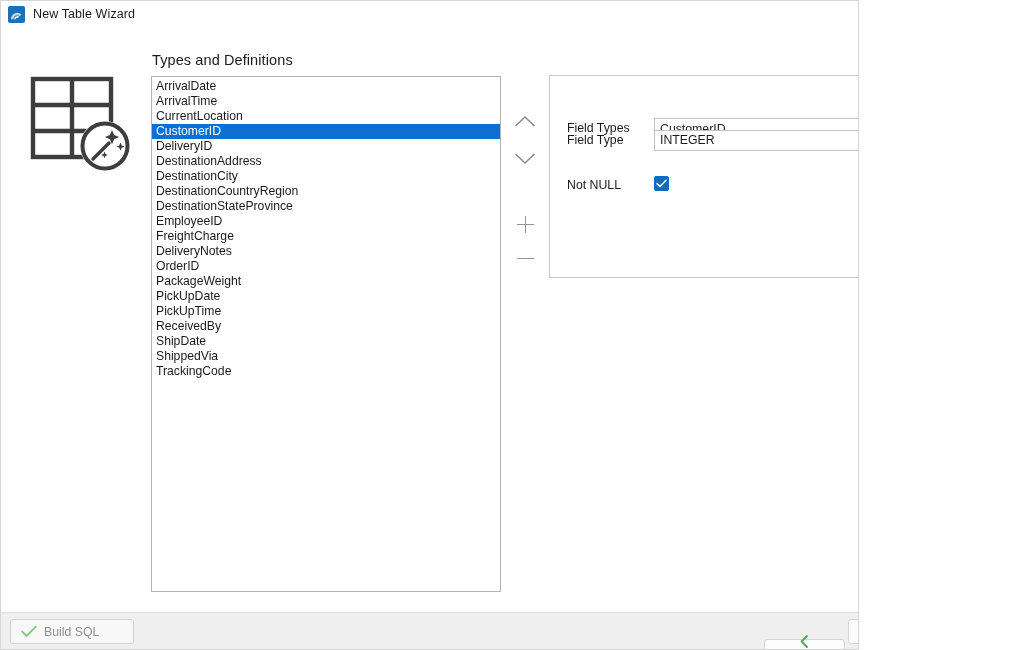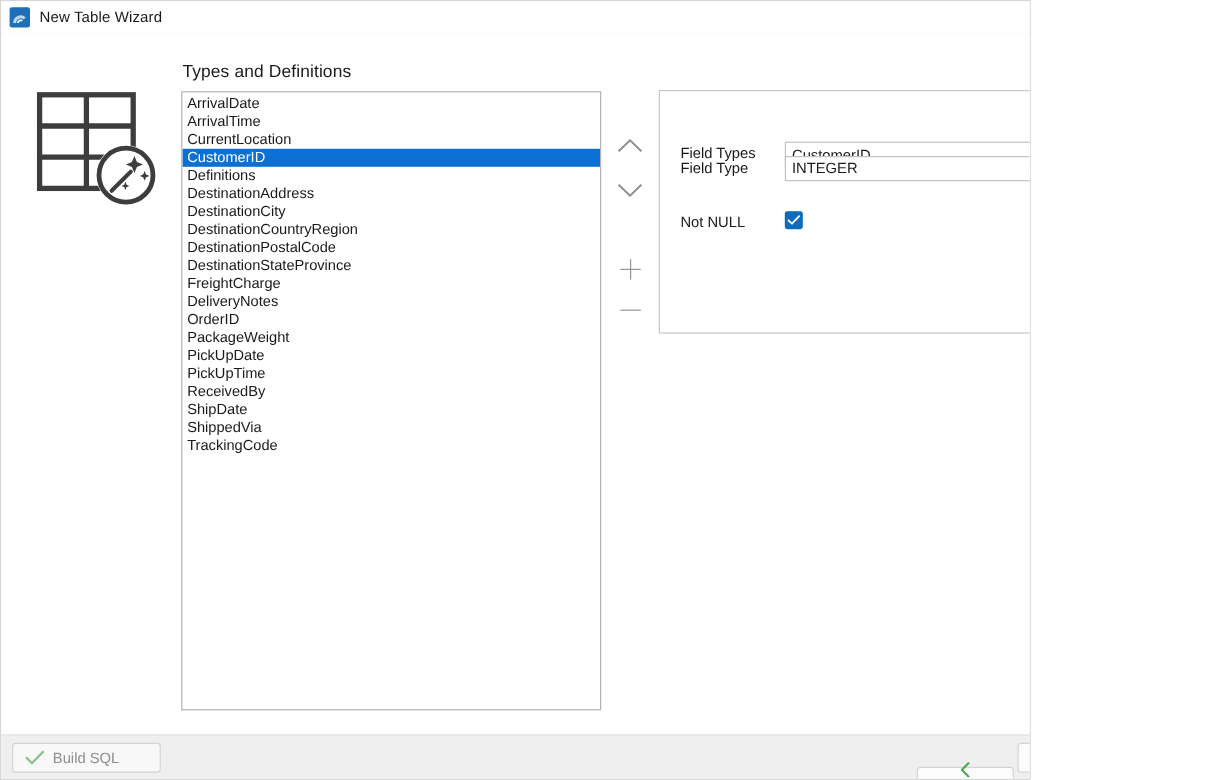--- a/index.html
+++ b/index.html
@@ -328,26 +328,26 @@
       </svg>
     </div>
 
     <div class="section-heading">Types and Definitions</div>
 
     <div class="listbox" id="field-list">
         <div class="list-item">ArrivalDate</div>
         <div class="list-item">ArrivalTime</div>
         <div class="list-item">CurrentLocation</div>
         <div class="list-item selected">CustomerID</div>
-        <div class="list-item">Definitions</div>
+        <div class="list-item">DeliveryID</div>
         <div class="list-item">DestinationAddress</div>
         <div class="list-item">DestinationCity</div>
         <div class="list-item">DestinationCountryRegion</div>
-        <div class="list-item">DestinationPostalCode</div>
         <div class="list-item">DestinationStateProvince</div>
+        <div class="list-item">EmployeeID</div>
         <div class="list-item">FreightCharge</div>
         <div class="list-item">DeliveryNotes</div>
         <div class="list-item">OrderID</div>
         <div class="list-item">PackageWeight</div>
         <div class="list-item">PickUpDate</div>
         <div class="list-item">PickUpTime</div>
         <div class="list-item">ReceivedBy</div>
         <div class="list-item">ShipDate</div>
         <div class="list-item">ShippedVia</div>
         <div class="list-item">TrackingCode</div>

